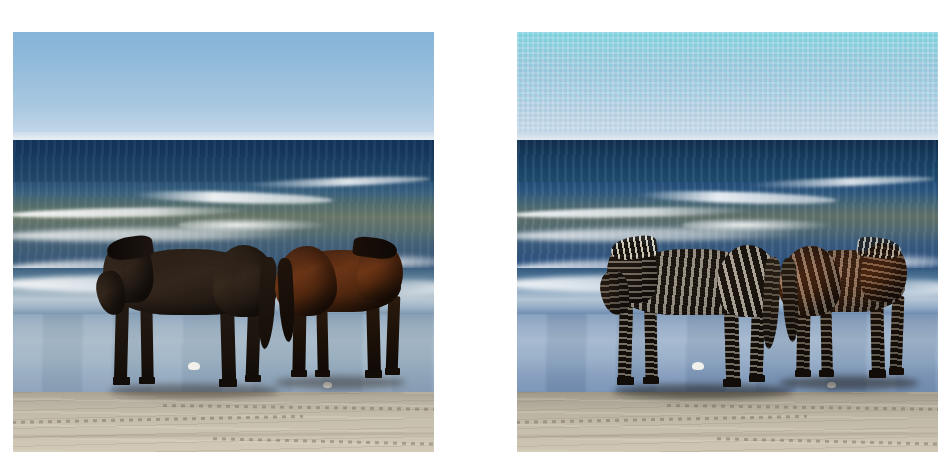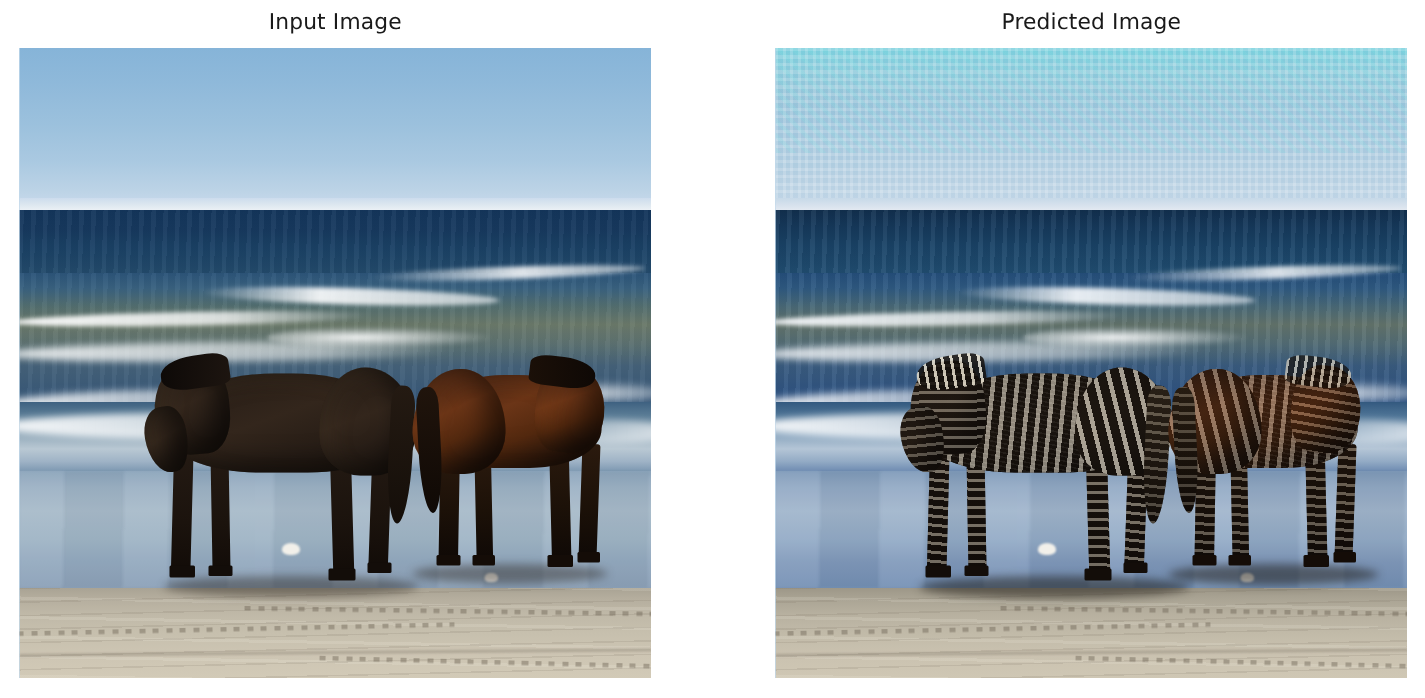--- a/index.html
+++ b/index.html
@@ -294,21 +294,20 @@
     filter: blur(0.6px);
   }
 </style>
 </head>
 <body>
 
 <div class="figure">
 
   <div class="panel" id="panel-input">
 
-    <div class="panel-title">Input Image</div>
 
     <div class="axes" id="axes-input">
 
       <div class="layer sky-in"></div>
       <div class="layer haze haze-in"></div>
 
       <div class="layer sea-deep-in">
         <div class="sea-texture" style="top:0;height:42px;opacity:.55;"></div>
       </div>
 
@@ -383,21 +382,20 @@
         <div class="neck h2-body" style="left:86px;top:12px;width:46px;height:58px;border-radius:40% 52% 48% 36% / 48% 58% 50% 46%;transform:rotate(6deg);"></div>
         <div style="position:absolute;left:82px;top:6px;width:44px;height:20px;background:linear-gradient(80deg,#1b1008,#0e0805);border-radius:30% 50% 40% 20%;transform:rotate(7deg);"></div>
         <div class="tail" style="left:8px;top:26px;width:15px;height:84px;background:linear-gradient(to bottom,#20140c,#0f0905);border-radius:45% 40% 50% 50% / 16% 14% 50% 50%;transform:rotate(-3deg);"></div>
       </div>
 
     </div>
   </div>
 
   <div class="panel" id="panel-pred">
 
-    <div class="panel-title">Predicted Image</div>
 
     <div class="axes" id="axes-pred">
 
       <div class="layer sky-pr"></div>
       <div class="sky-artifact"></div>
       <div class="sky-artifact2"></div>
       <div class="layer haze haze-pr"></div>
 
       <div class="layer sea-deep-pr">
         <div class="sea-texture" style="top:0;height:42px;opacity:.75;"></div>

